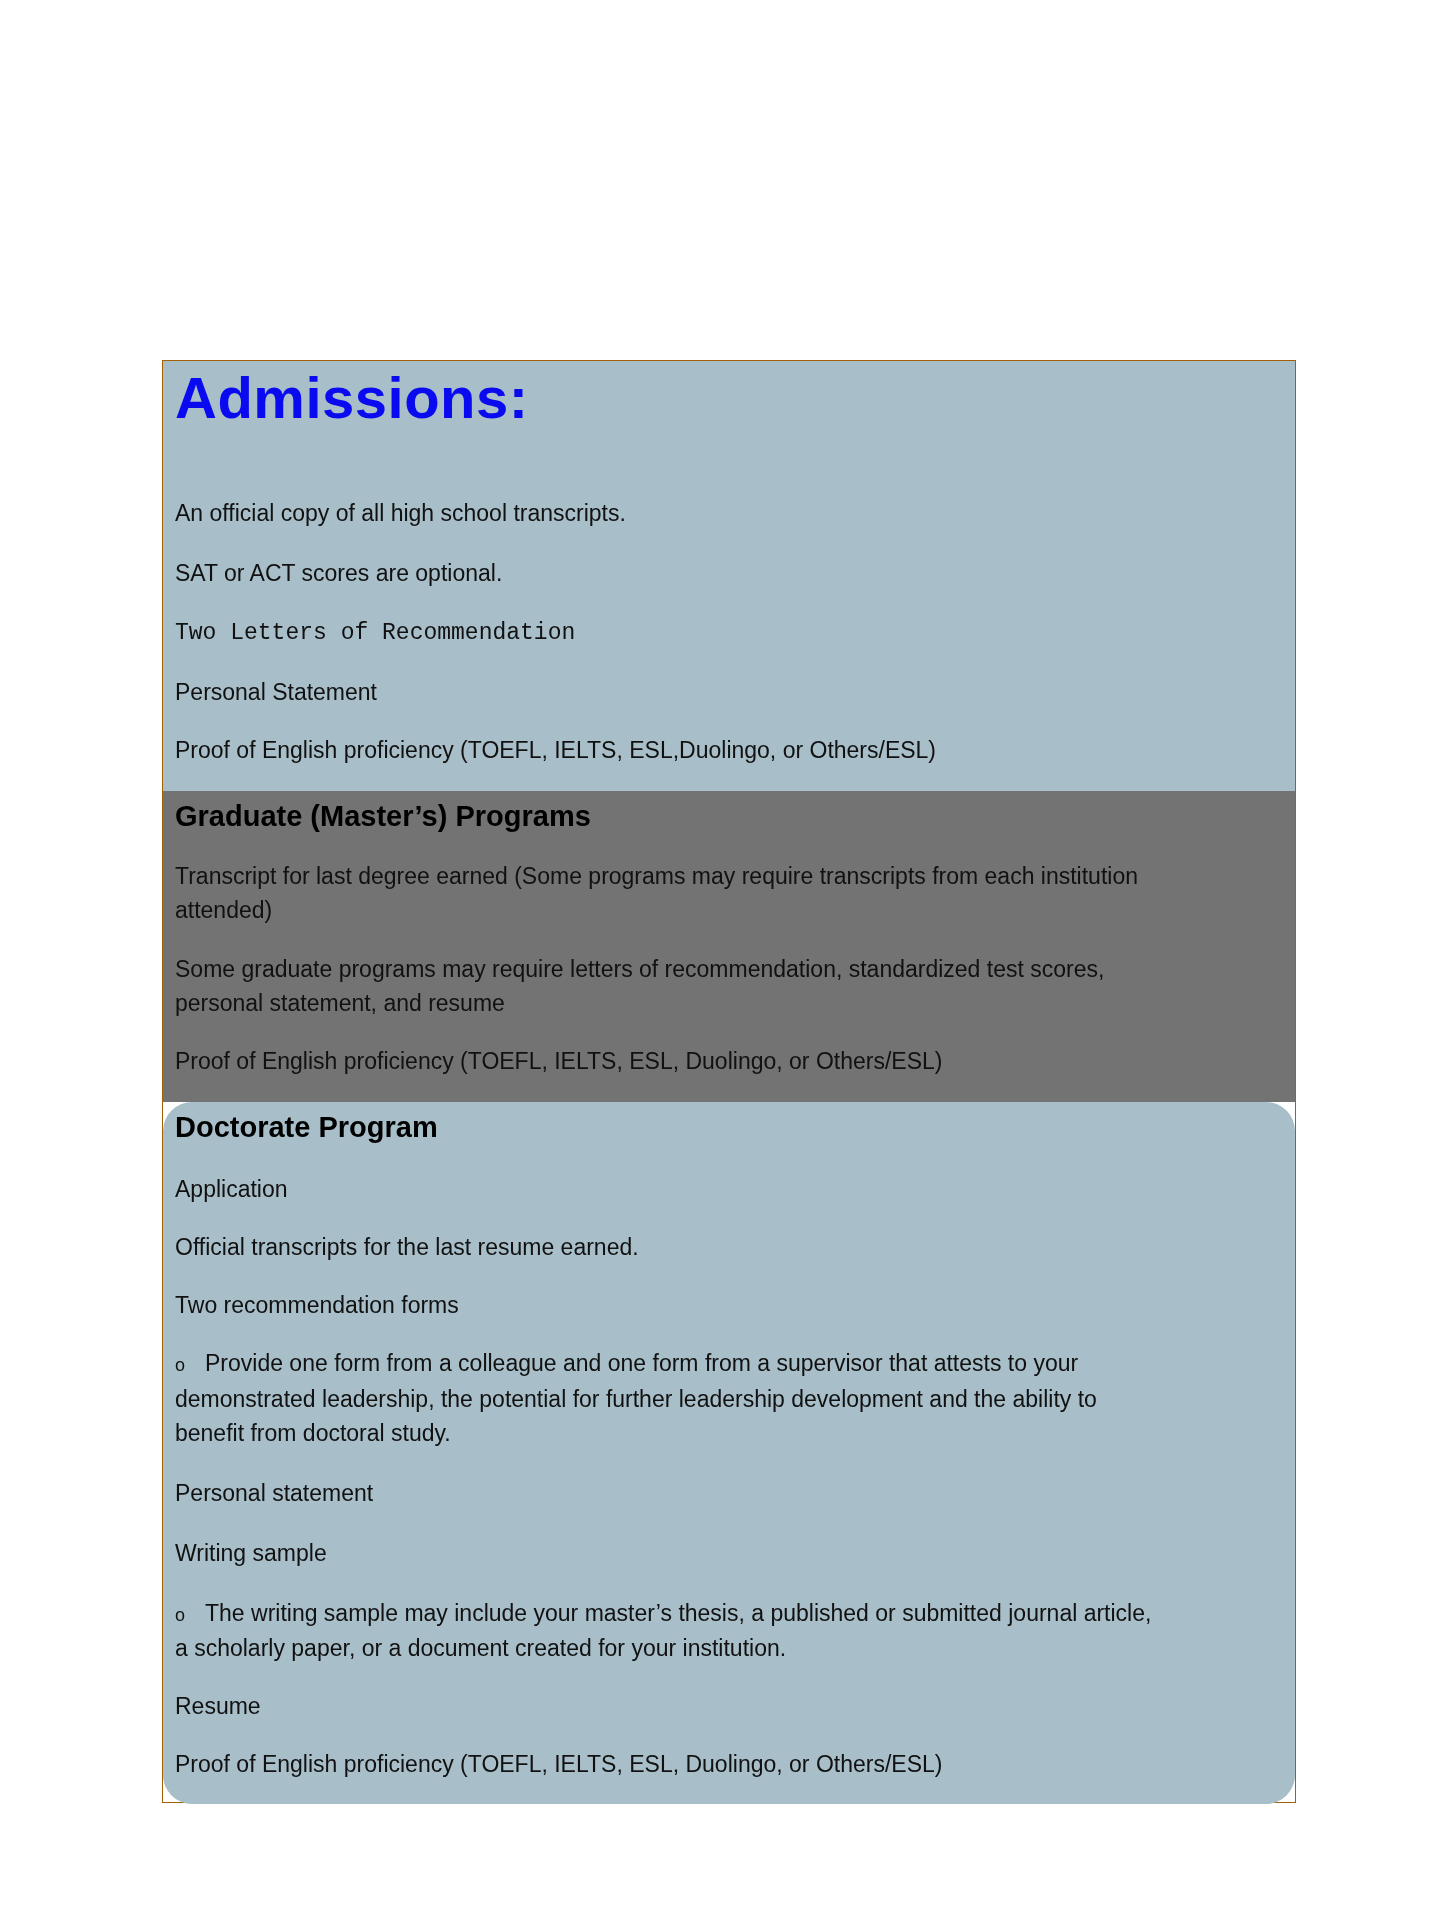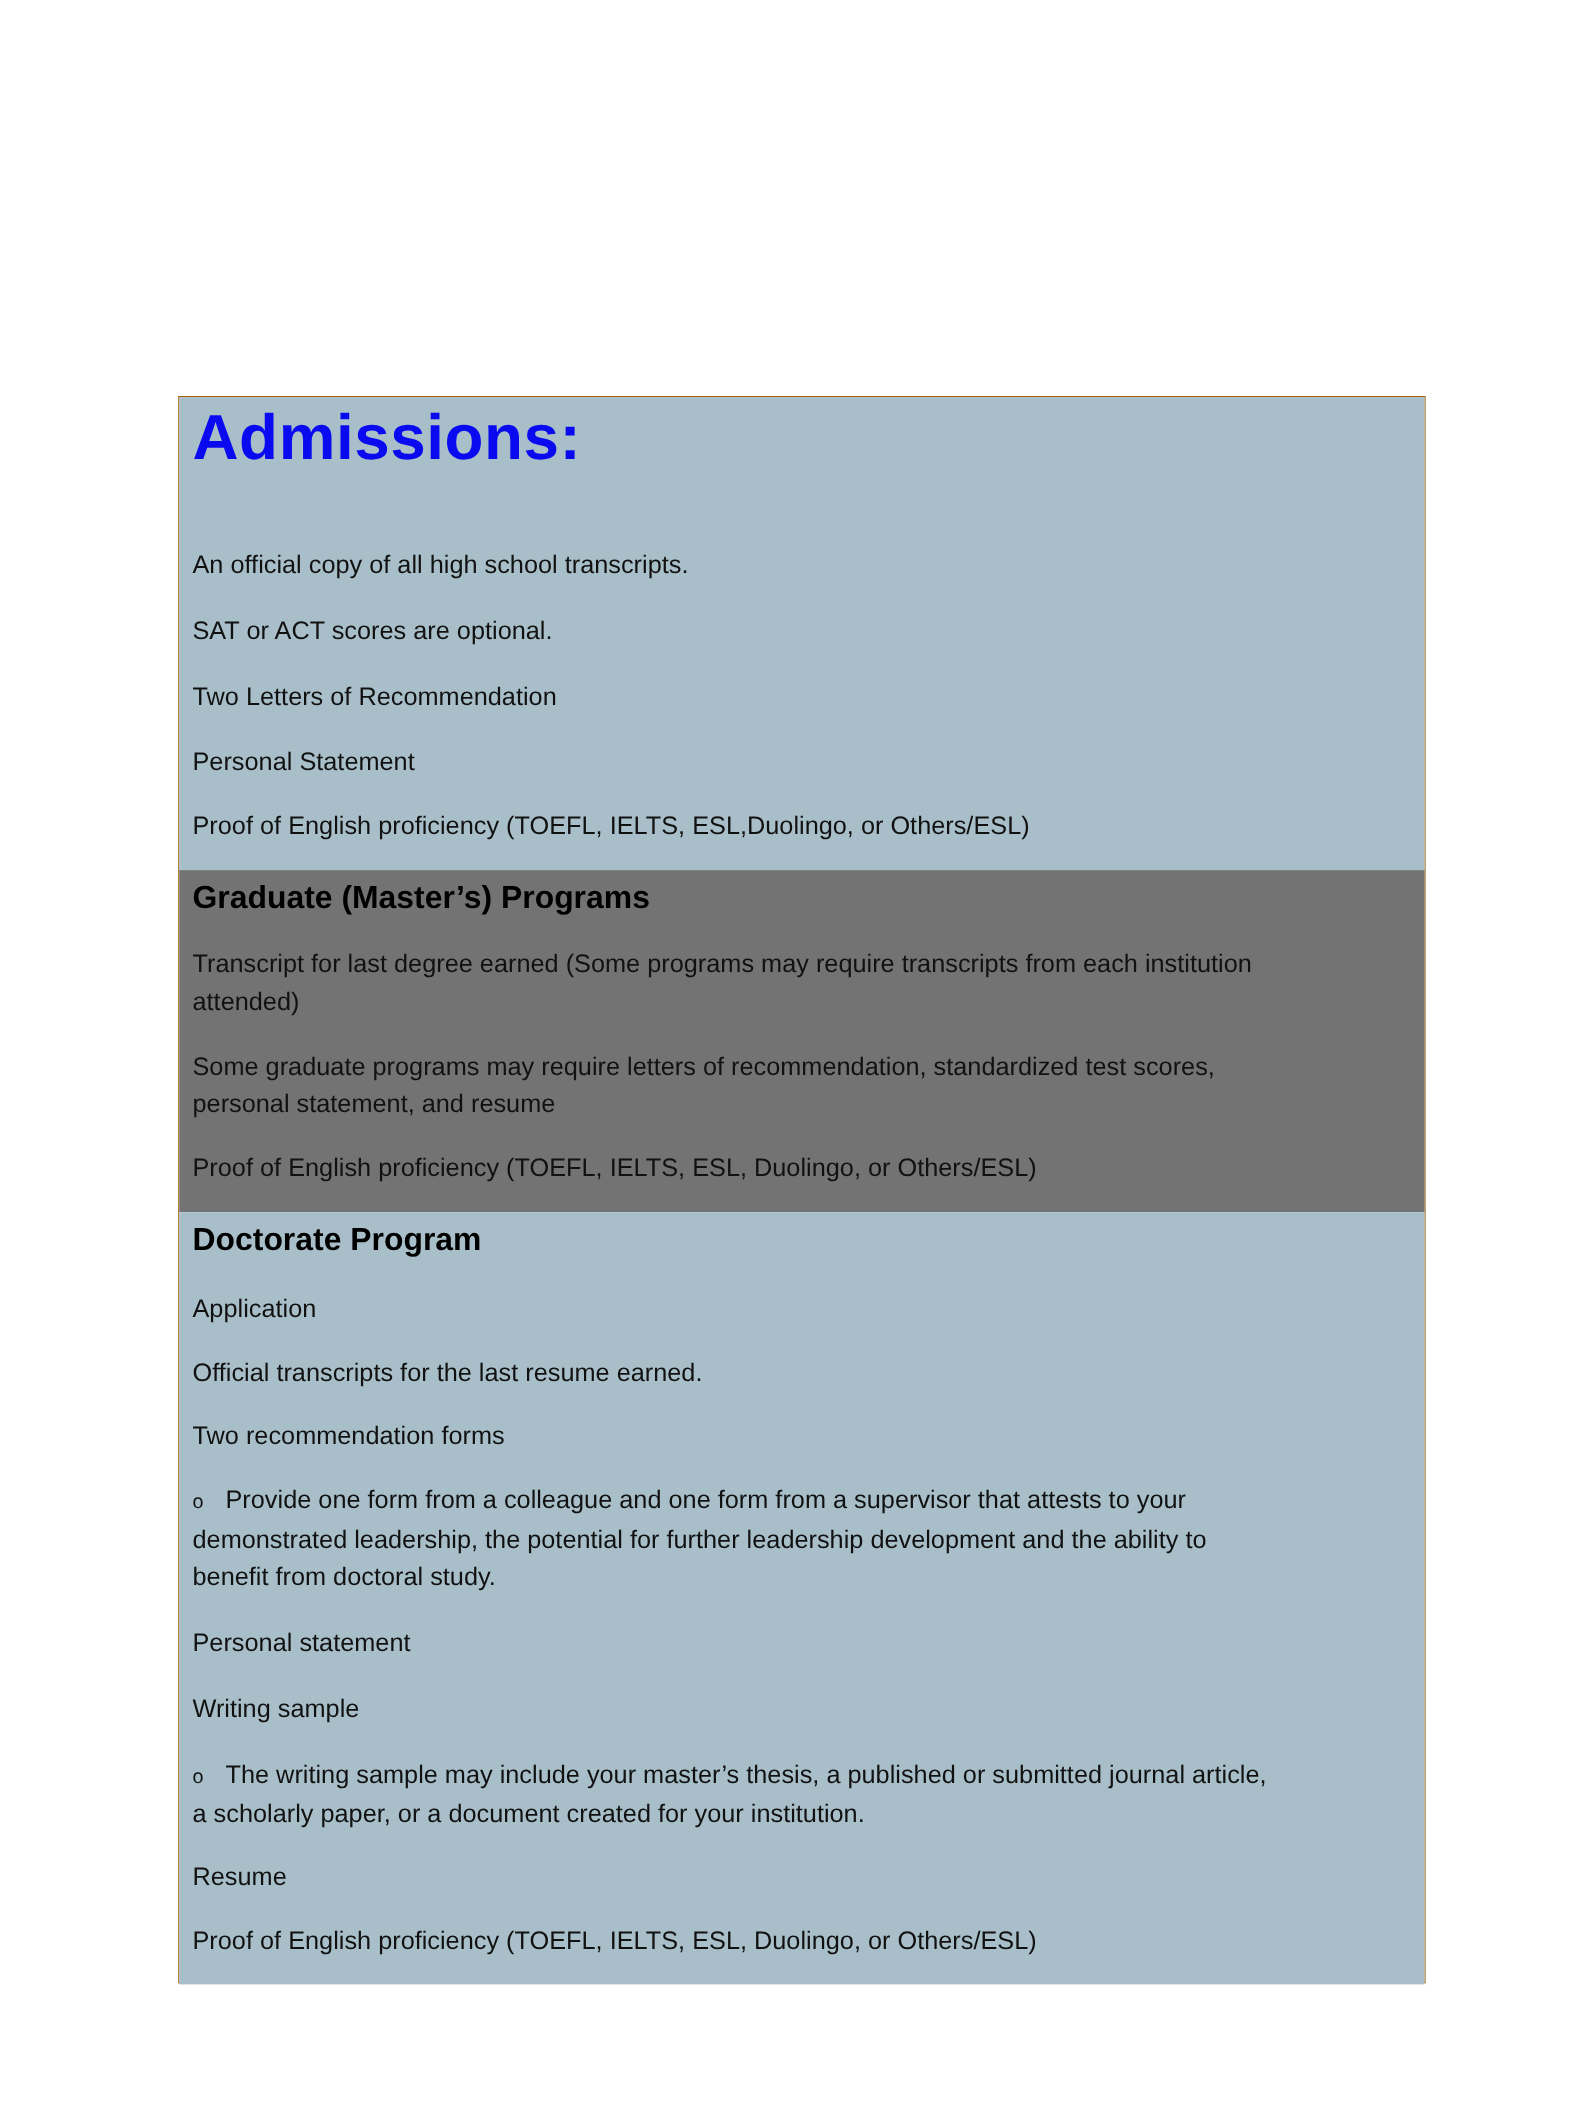--- a/index.html
+++ b/index.html
@@ -18,35 +18,35 @@
 </style>
 </head>
 <body>
 
 <div class="box">
 
   <div class="sec gray" style="top:0;height:430px;">
     <div class="t title" style="top:8px;">Admissions:</div>
     <div class="t p" style="top:141px;">An official copy of all high school transcripts.</div>
     <div class="t p" style="top:201px;">SAT or ACT scores are optional.</div>
-    <div class="t p" style="top:261px;">Two Letters of Recommendation</div>
+    <div class="t p" style="top:261px;font-family:Liberation Mono, monospace;">Two Letters of Recommendation</div>
     <div class="t p" style="top:320px;">Personal Statement</div>
     <div class="t p" style="top:378px;">Proof of English proficiency (TOEFL, IELTS, ESL,Duolingo, or Others/ESL)</div>
   </div>
 
   <div class="sec white" style="top:430px;height:311px;">
     <div class="t h" style="top:11px;">Graduate (Master’s) Programs</div>
     <div class="t p" style="top:74px;text-align:center;">Transcript for last degree earned (Some programs may require transcripts from each institution</div>
     <div class="t p" style="top:108px;">attended)</div>
     <div class="t p" style="top:167px;">Some graduate programs may require letters of recommendation, standardized test scores,</div>
     <div class="t p" style="top:201px;">personal statement, and resume</div>
     <div class="t p" style="top:259px;">Proof of English proficiency (TOEFL, IELTS, ESL, Duolingo, or Others/ESL)</div>
   </div>
 
-  <div class="sec gray" style="top:741px;height:702px;">
+  <div class="sec gray" style="top:741px;height:702px;border-radius:29px;">
     <div class="t h" style="top:11px;">Doctorate Program</div>
     <div class="t p" style="top:76px;">Application</div>
     <div class="t p" style="top:134px;">Official transcripts for the last resume earned.</div>
     <div class="t p" style="top:192px;">Two recommendation forms</div>
     <div class="t p" style="top:250px;">
       <span class="bullet-mark">o</span><span>Provide one form from a colleague and one form from a supervisor that attests to your</span>
     </div>
     <div class="t p" style="top:286px;">demonstrated leadership, the potential for further leadership development and the ability to</div>
     <div class="t p" style="top:320px;">benefit from doctoral study.</div>
     <div class="t p" style="top:380px;">Personal statement</div>

